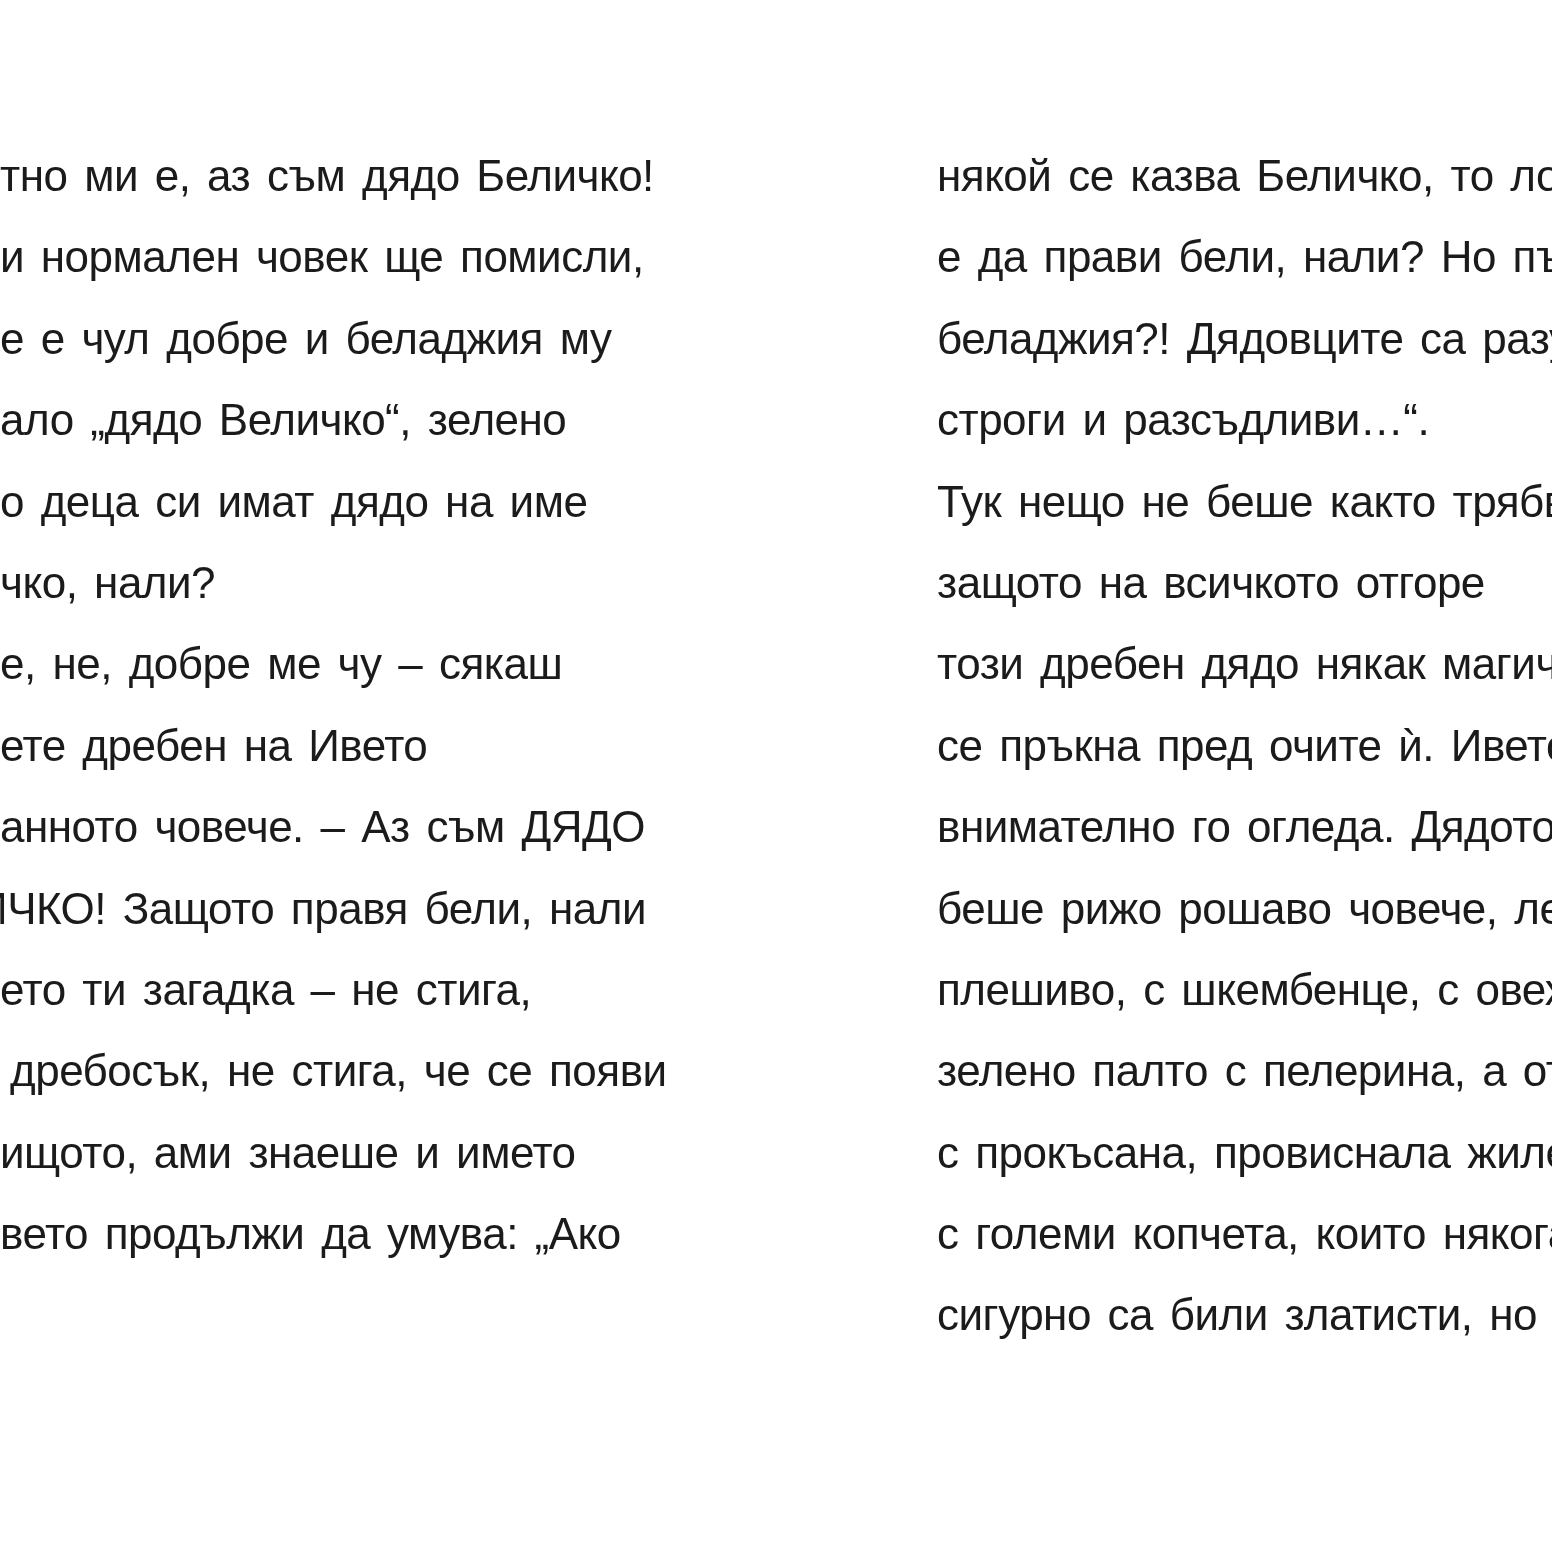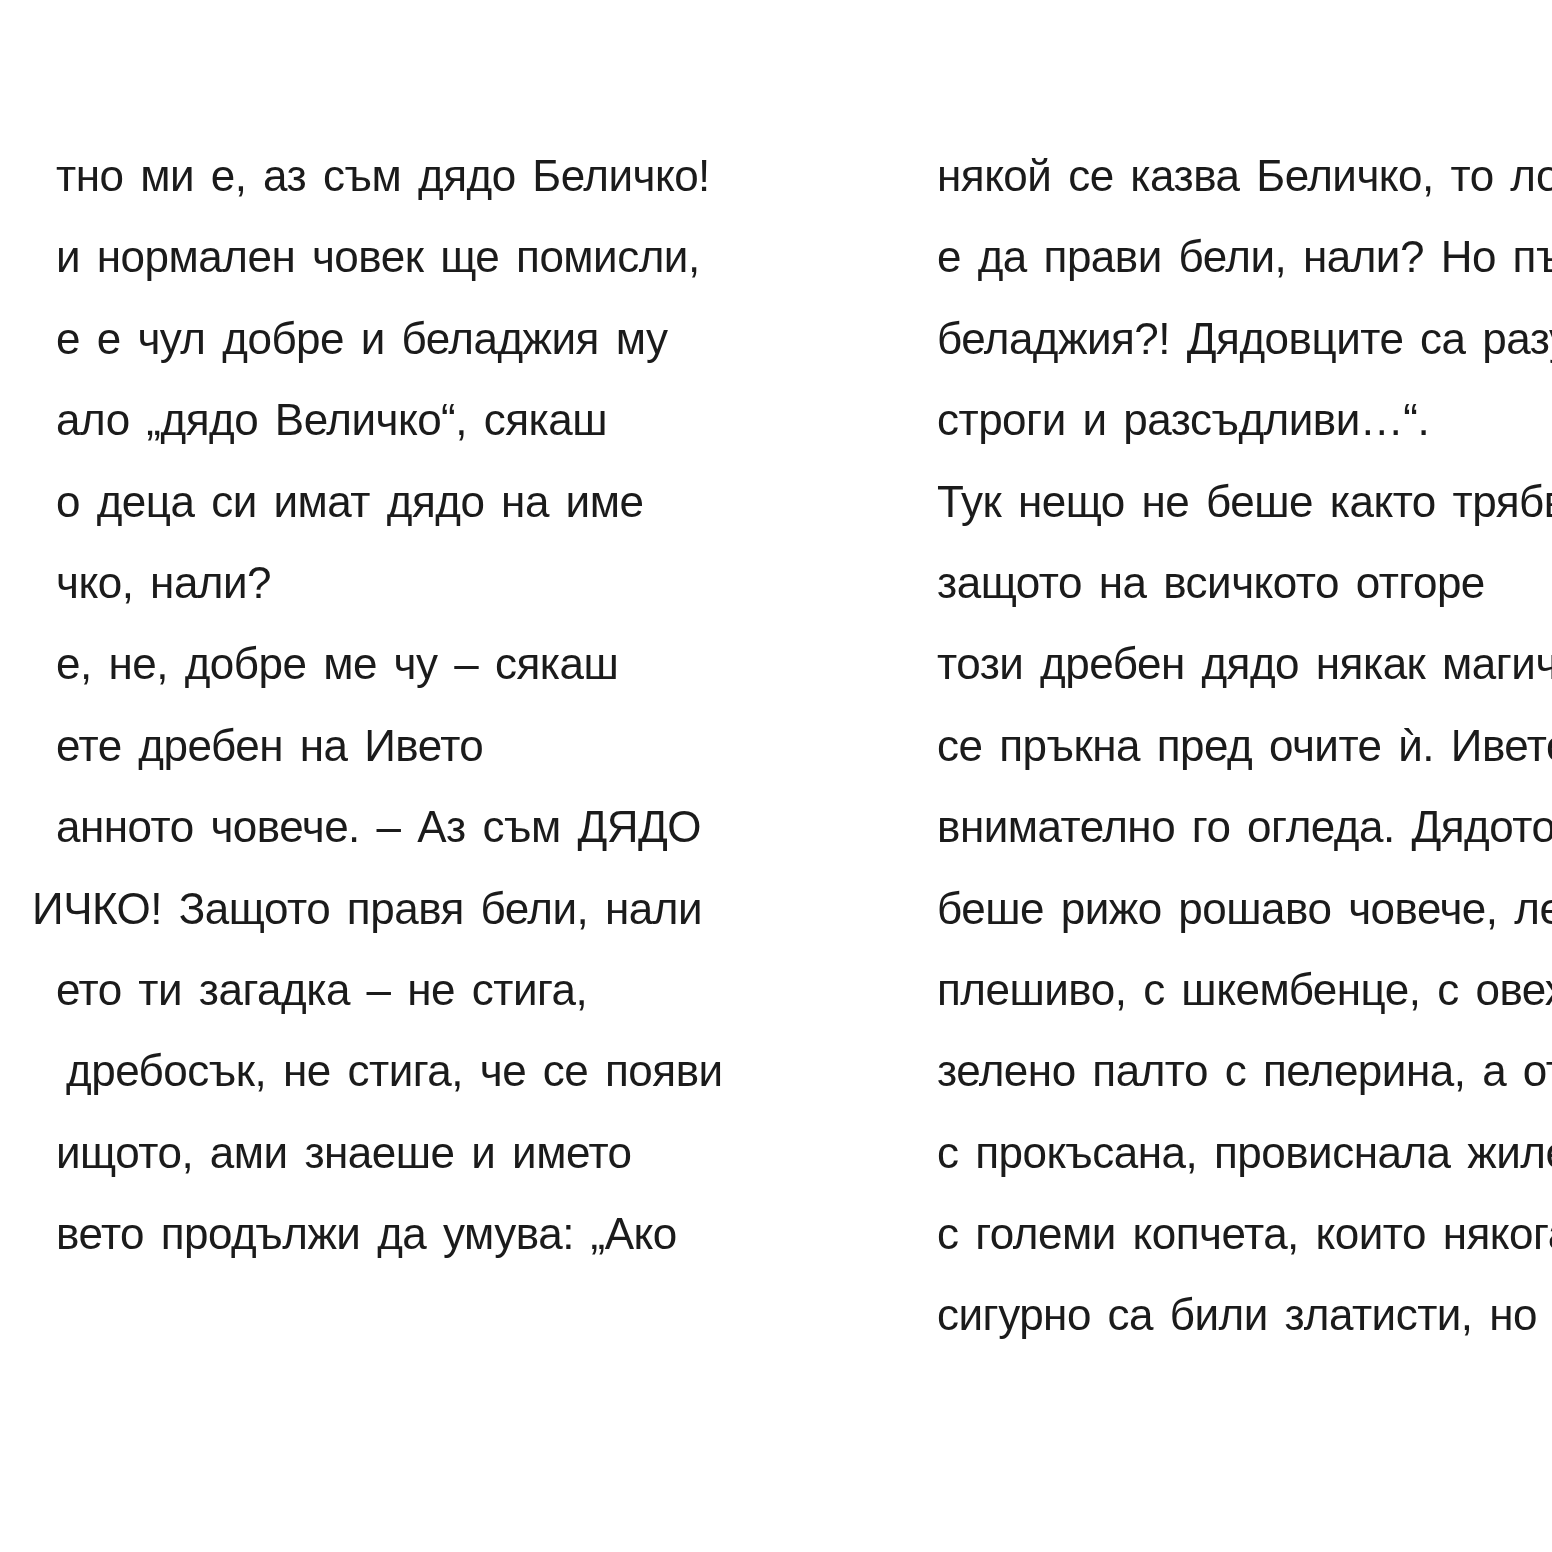--- a/index.html
+++ b/index.html
@@ -29,41 +29,40 @@
     display: block;
     white-space: pre;
     font-size: 44px;
     line-height: 81.4px;
     height: 81.4px;
     letter-spacing: -0.5px;
     word-spacing: 5px;
     font-weight: 400;
   }
   .col-left {
-    left: 16px;
-    padding-left: 40px;
+    left: 0;
   }
   
   .col-left .line:nth-child(10) { margin-left: -24px; } 
   .col-left .line:nth-child(12) { margin-left: 10px;  } 
   .col-left .line:nth-child(15) { margin-left: -13px; } 
   .col-right {
     left: 937px;
     width: 900px; 
   }
 </style>
 </head>
 <body>
 
 <div class="page">
   <div class="col col-left">
       <div class="line">тно ми е, аз съм дядо Беличко!</div>
       <div class="line">и нормален човек ще помисли,</div>
       <div class="line">е е чул добре и беладжия му</div>
-      <div class="line">ало „дядо Величко“, сякаш</div>
+      <div class="line">ало „дядо Величко“, зелено</div>
       <div class="line">о деца си имат дядо на име</div>
       <div class="line">чко, нали?</div>
       <div class="line">е, не, добре ме чу – сякаш</div>
       <div class="line">ете дребен на Ивето</div>
       <div class="line">анното човече. – Аз съм ДЯДО</div>
       <div class="line">ИЧКО! Защото правя бели, нали</div>
       <div class="line">ето ти загадка – не стига,</div>
       <div class="line">дребосък, не стига, че се появи</div>
       <div class="line">ищото, ами знаеше и името</div>
       <div class="line">вето продължи да умува: „Ако</div>

